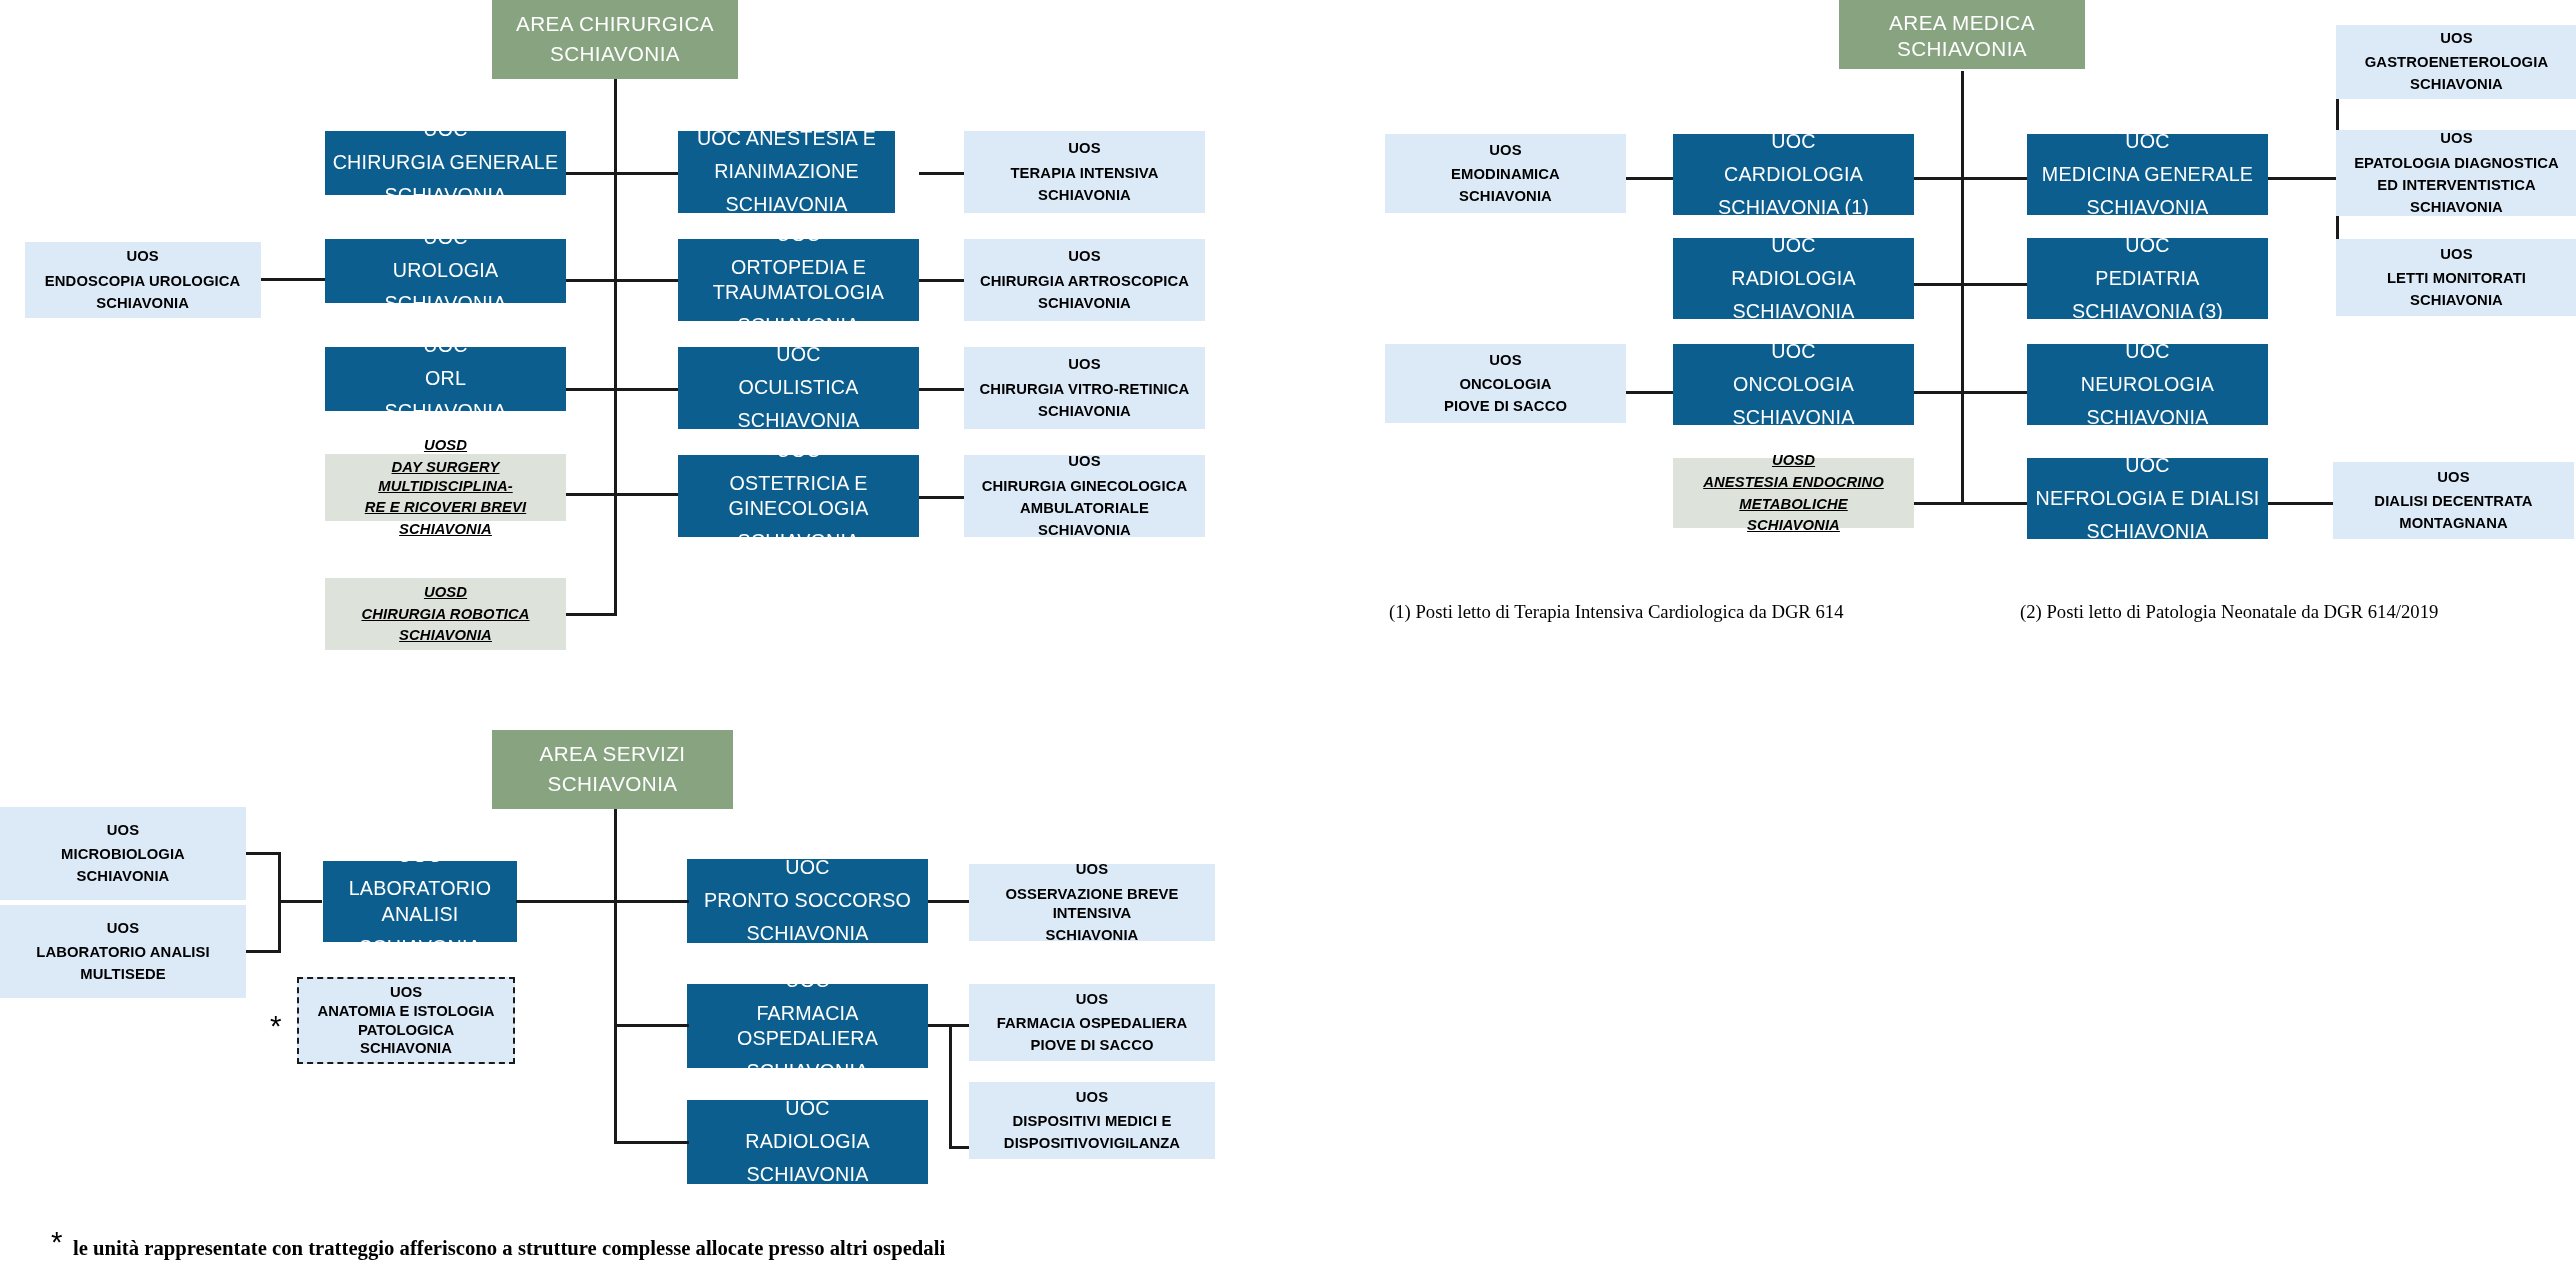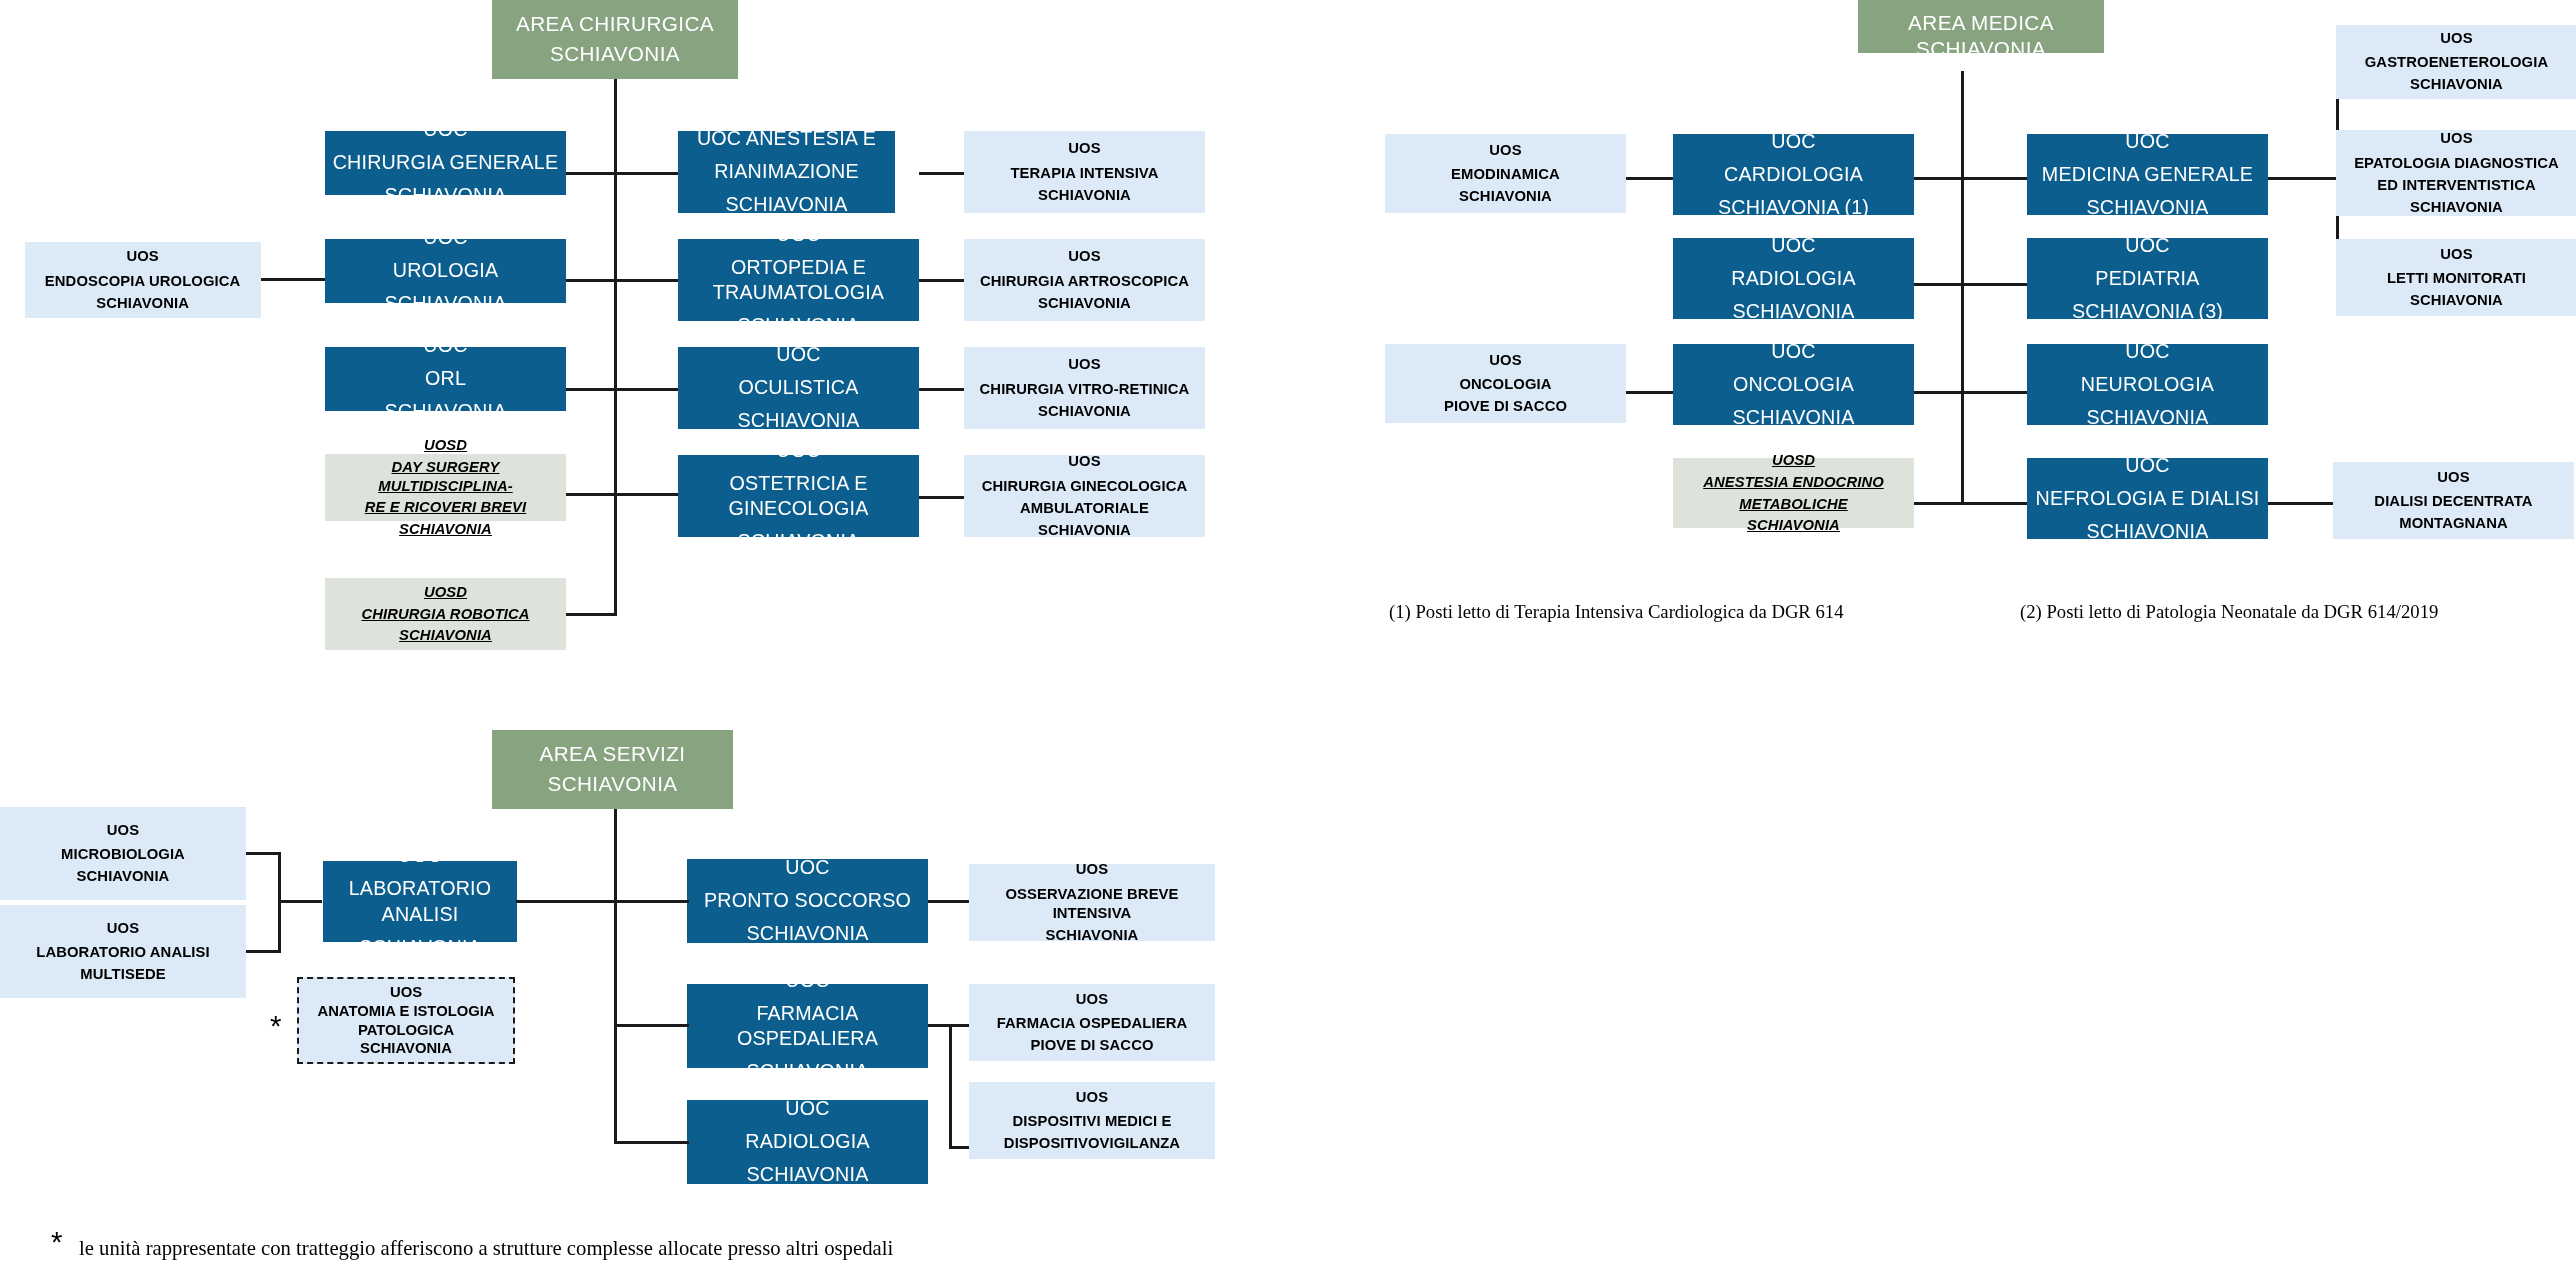--- a/index.html
+++ b/index.html
@@ -171,21 +171,21 @@
     <span class="ln">SCHIAVONIA</span>
   </div>
 
   <div class="box uos" style="left:964px;top:455px;width:241px;height:82px;">
     <span class="ln hd">UOS</span>
     <span class="ln">CHIRURGIA GINECOLOGICA</span>
     <span class="ln">AMBULATORIALE</span>
     <span class="ln">SCHIAVONIA</span>
   </div>
 
-  <div class="box area" style="left:1839px;top:0px;width:246px;height:53px;margin-left:19px;">
+  <div class="box area" style="left:1839px;top:0px;width:246px;height:69px;">
     <span class="ln">AREA MEDICA</span>
     <span class="ln">SCHIAVONIA</span>
   </div>
 
   <div class="ln-v" style="left:1961px;top:71px;width:3px;height:433px;"></div>
 
   <div class="box uos" style="left:1385px;top:134px;width:241px;height:79px;">
     <span class="ln hd">UOS</span>
     <span class="ln">EMODINAMICA</span>
     <span class="ln">SCHIAVONIA</span>
@@ -363,16 +363,16 @@
     <span class="ln">PIOVE DI SACCO</span>
   </div>
 
   <div class="box uos" style="left:969px;top:1082px;width:246px;height:77px;">
     <span class="ln hd">UOS</span>
     <span class="ln">DISPOSITIVI MEDICI E</span>
     <span class="ln">DISPOSITIVOVIGILANZA</span>
   </div>
 
   <div class="ast" style="left:51px;top:1227px;">*</div>
-  <div class="foot" style="left:79px;top:1237px;">le unità rappresentate con tratteggio afferiscono a strutture complesse allocate presso altri ospedali</div>
+  <div class="foot" style="left:73px;top:1237px;font-weight:bold;">le unità rappresentate con tratteggio afferiscono a strutture complesse allocate presso altri ospedali</div>
 
 </div>
 
 
 </body></html>

